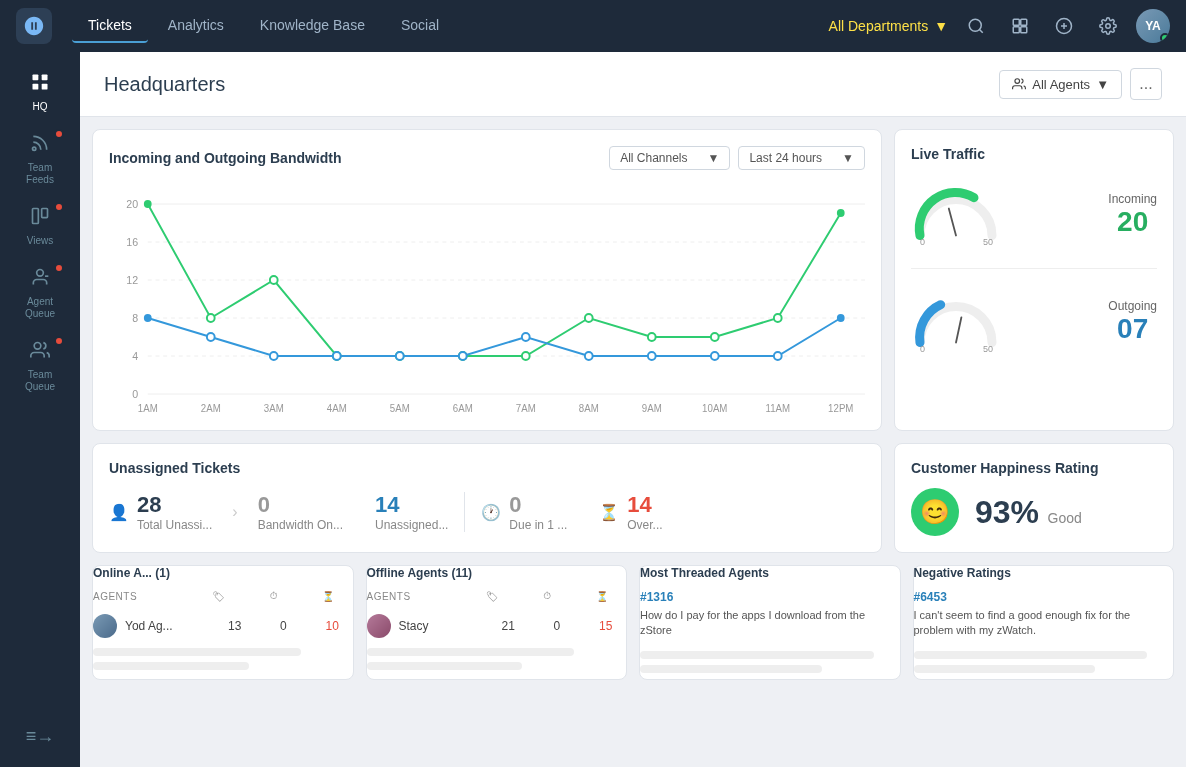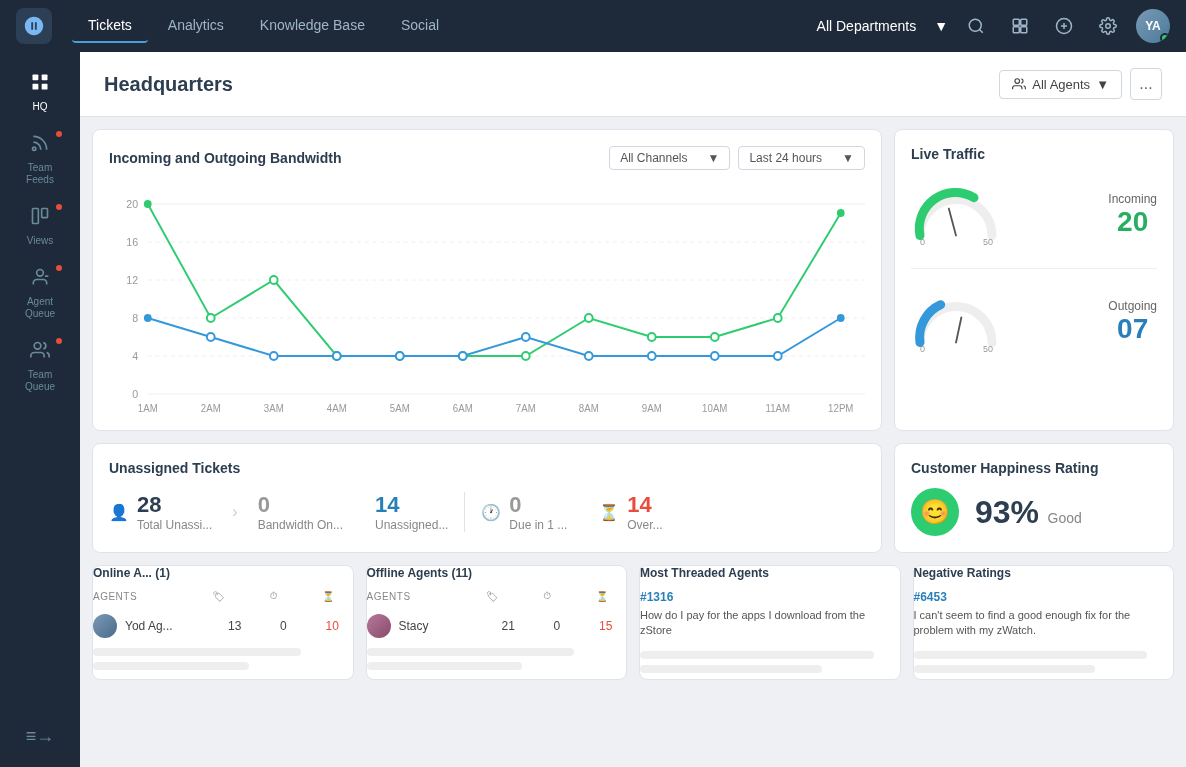--- a/index.html
+++ b/index.html
@@ -6,42 +6,42 @@
     body { font-family: -apple-system, BlinkMacSystemFont, 'Segoe UI', sans-serif; background: #f0f2f5; display: flex; flex-direction: column; height: 767px; overflow: hidden; }
 
     
     .top-nav { background: #1e2a3a; display: flex; align-items: center; height: 52px; padding: 0 16px; flex-shrink: 0; }
     .top-nav .logo { width: 36px; height: 36px; background: #2d3f55; border-radius: 8px; display: flex; align-items: center; justify-content: center; margin-right: 20px; }
     .top-nav .logo svg { width: 22px; height: 22px; fill: #7ab8f5; }
     .nav-items { display: flex; gap: 4px; flex: 1; }
     .nav-item { color: #a0b4c8; padding: 8px 16px; border-radius: 4px; cursor: pointer; font-size: 14px; font-weight: 500; }
     .nav-item.active { color: #fff; border-bottom: 2px solid #4a9fd5; }
     .nav-right { display: flex; align-items: center; gap: 12px; }
-    .dept-selector { background: transparent; color: #ffffff; border: none; font-size: 14px; cursor: pointer; display: flex; align-items: center; gap: 18px; justify-content: flex-end; }
+    .dept-selector { background: transparent; color: #fde047; border: none; font-size: 14px; cursor: pointer; display: flex; align-items: center; gap: 6px; justify-content: flex-end; }
     .nav-icon-btn { width: 32px; height: 32px; display: flex; align-items: center; justify-content: center; color: #a0b4c8; cursor: pointer; border-radius: 4px; }
     .avatar { width: 34px; height: 34px; border-radius: 50%; background: #5a7a9a; overflow: hidden; position: relative; cursor: pointer; }
     .avatar-inner { width: 100%; height: 100%; background: linear-gradient(135deg, #7a9ab5, #4a7a9a); display: flex; align-items: center; justify-content: center; color: #fff; font-size: 12px; font-weight: bold; }
     .online-dot { width: 10px; height: 10px; background: #2ecc71; border-radius: 50%; position: absolute; bottom: 0; right: 0; border: 2px solid #1e2a3a; }
 
     
     .main-layout { display: flex; flex: 1; overflow: hidden; }
 
     
     .sidebar { width: 80px; background: #1e2a3a; display: flex; flex-direction: column; align-items: center; padding: 12px 0; gap: 4px; flex-shrink: 0; }
     .sidebar-item { width: 64px; display: flex; flex-direction: column; align-items: center; padding: 8px 4px; border-radius: 8px; cursor: pointer; position: relative; color: #6a8a9a; gap: 4px; }
     .sidebar-item.active { color: #fff; }
     .sidebar-item .s-icon { font-size: 18px; }
     .sidebar-item .s-label { font-size: 10px; text-align: left; line-height: 1.2; }
     .sidebar-badge { position: absolute; top: 4px; right: 8px; width: 10px; height: 10px; background: #e74c3c; border-radius: 50%; border: 2px solid #1e2a3a; }
     .sidebar-bottom { margin-top: auto; }
 
     
     .content { flex: 1; overflow-y: auto; padding: 0; background: #eef0f4; }
     .content-header { background: #fff; padding: 16px 24px; display: flex; align-items: center; justify-content: space-between; border-bottom: 1px solid #e0e4ea; }
-    .content-title { font-size: 20px; font-weight: 700; color: #2c3e50; }
+    .content-title { font-size: 20px; font-weight: 400; color: #2c3e50; }
     .header-actions { display: flex; align-items: center; gap: 8px; }
     .agents-btn { display: flex; align-items: center; gap: 6px; border: 1px solid #d0d7df; border-radius: 4px; padding: 6px 12px; background: #fff; cursor: pointer; font-size: 13px; color: #444; }
     .more-btn { width: 32px; height: 32px; display: flex; align-items: center; justify-content: center; border: 1px solid #d0d7df; border-radius: 4px; cursor: pointer; color: #666; }
 
     
     .cards-grid { display: grid; grid-template-columns: 1fr 280px; gap: 12px; padding: 12px; }
     .card { background: #fff; border-radius: 8px; padding: 16px; border: 1px solid #e0e4ea; }
 
     
     .bw-card { grid-column: 1; }

